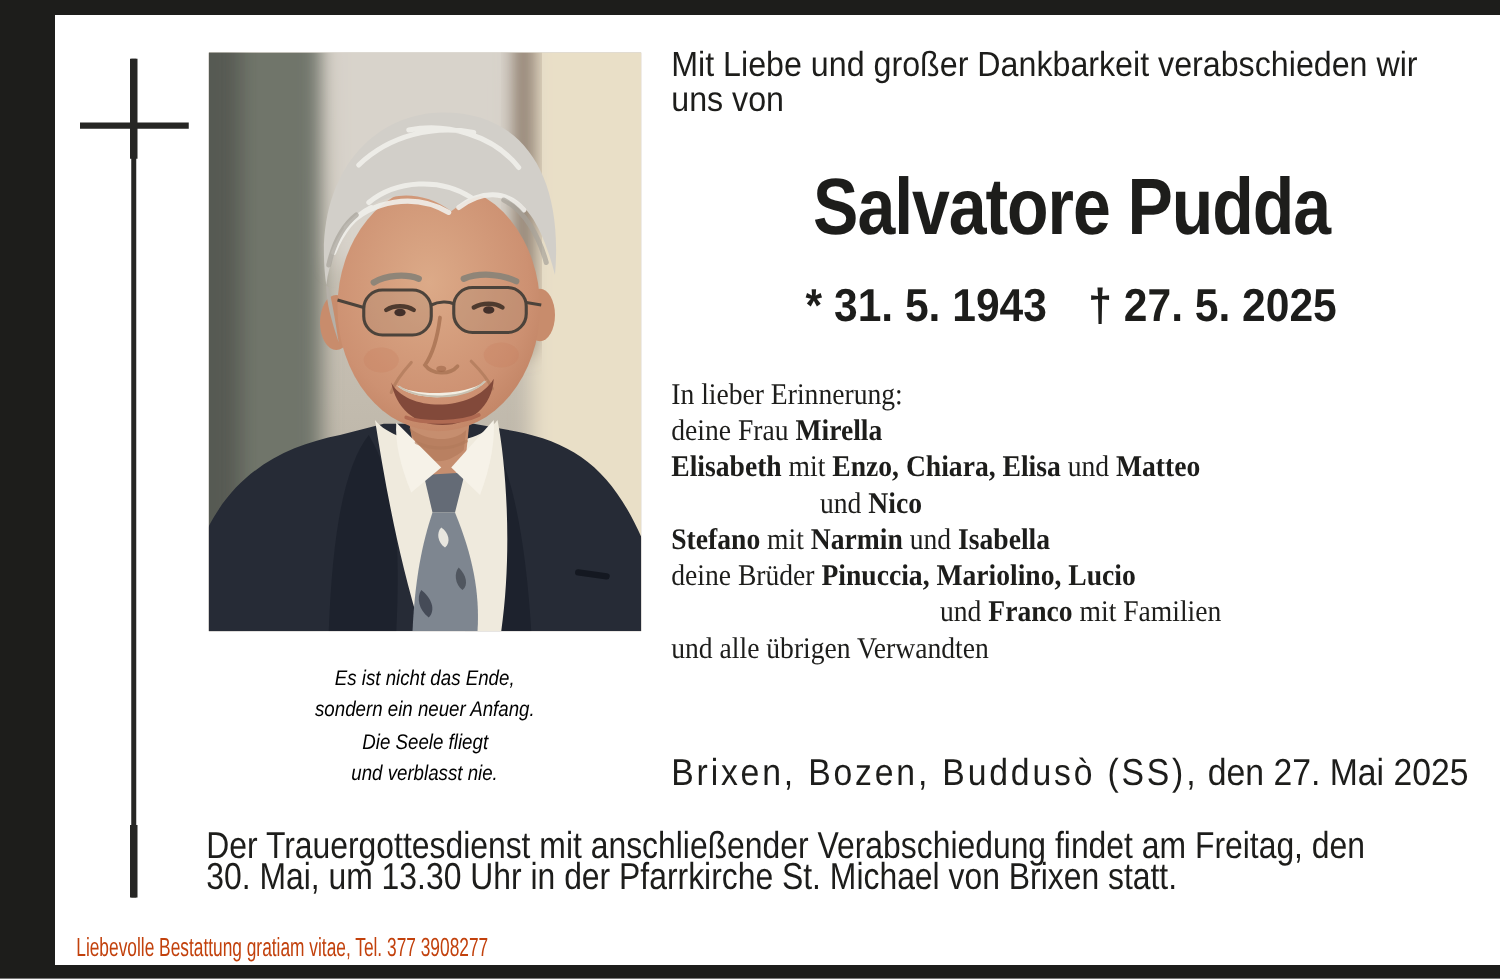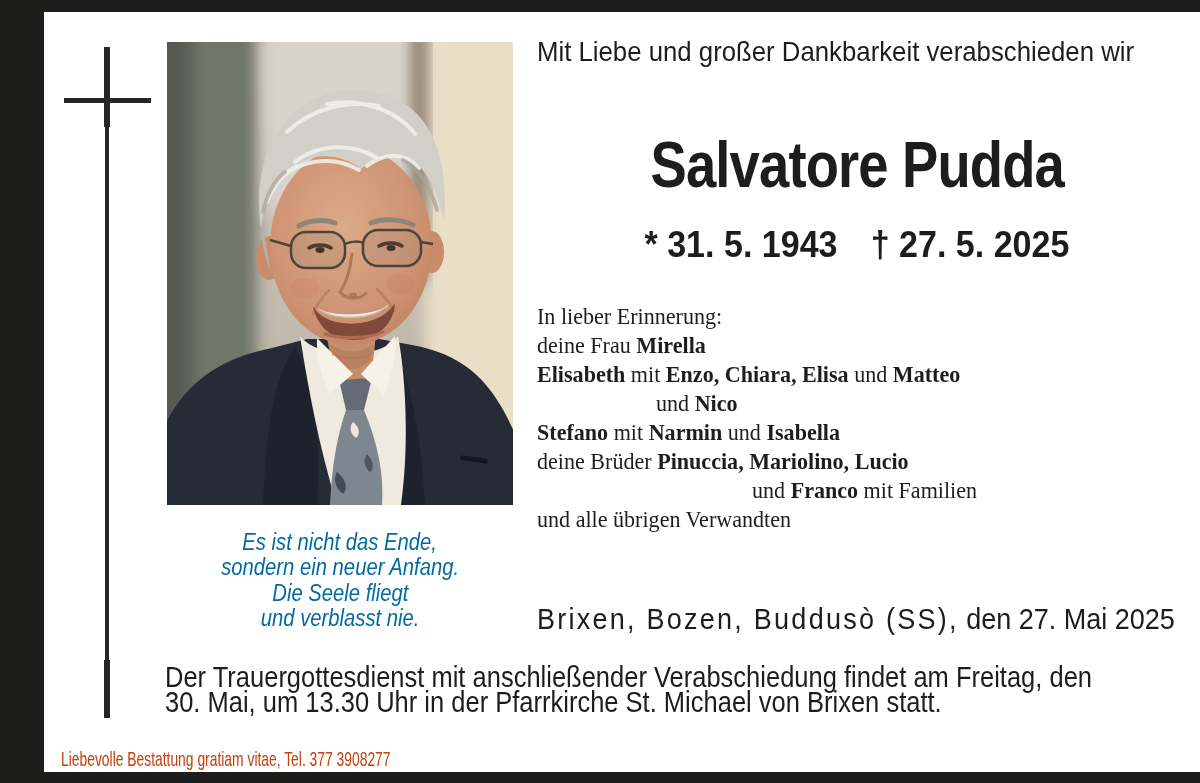--- a/index.html
+++ b/index.html
@@ -15,21 +15,21 @@
   .intro{left:493px;top:26px;font-size:28px;line-height:27.5px;}
   .deceased-name{left:468px;top:113px;width:690px;text-align:center;
                  font-size:64px;font-weight:bold;line-height:80px;letter-spacing:-1px;}
   .deceased-name .sxc{transform:scaleX(.85);}
   .dates{left:468px;top:217px;width:690px;text-align:center;
          font-size:37px;font-weight:bold;line-height:31px;}
   .dates .gap{display:inline-block;width:36px;}
   .memorial{left:493px;top:290px;font-size:24px;line-height:29px;font-family:Liberation Serif, serif;}
   .memorial .line{height:29px;}
   .quote{left:113px;top:518px;width:366px;text-align:center;
-         font-size:23px;line-height:25.4px;font-style:italic;color:#0369a1;}
+         font-size:17px;line-height:25.4px;font-style:italic;color:#000000;}
   .dateline{left:493px;top:592px;font-size:30px;line-height:30px;}
   .dateline .places{letter-spacing:2.5px;}
   .service{left:121px;top:652px;font-size:30px;line-height:25px;}
   .footer-line{left:17px;top:736px;font-size:21px;line-height:21px;color:#c2410c;}
   
   .cross-v{left:61px;top:35px;width:4px;height:671px;background:#262624;}
   .cross-v-top{left:60px;top:35px;width:6px;height:80px;background:#262624;}
   .cross-v-bot{left:60px;top:648px;width:6px;height:58px;background:#262624;}
   .cross-h{left:20px;top:86px;width:87px;height:5px;background:#262624;}
   .photo{left:123px;top:30px;width:346px;height:463px;overflow:hidden;background:#c4bcae;}
@@ -127,20 +127,21 @@
         <path d="M158,292 C172,297 202,297 216,290" stroke="#b06a52" stroke-width="3" fill="none" stroke-linecap="round"></path>
 
         <path d="M166,312 C178,318 194,318 206,311" stroke="#b07a5a" stroke-width="2.5" fill="none" opacity=".6" stroke-linecap="round"></path>
         <ellipse cx="138" cy="246" rx="14" ry="10" fill="#c87b5c" opacity=".25"></ellipse>
         <ellipse cx="234" cy="242" rx="14" ry="10" fill="#c87b5c" opacity=".25"></ellipse>
       </svg>
     </div>
 
     <div class="abs intro">
       <div class="nowrap"><span class="sx sx92">Mit Liebe und großer Dankbarkeit verabschieden wir</span></div>
+      <div class="nowrap"><span class="sx sx92">uns von</span></div>
     </div>
 
     <div class="abs deceased-name">
       <span class="sxc">Salvatore Pudda</span>
     </div>
 
     <div class="abs dates">
       <span class="sxc sx92"><span>* 31. 5. 1943</span><span class="gap"></span><span>† 27. 5. 2025</span></span>
     </div>
 

